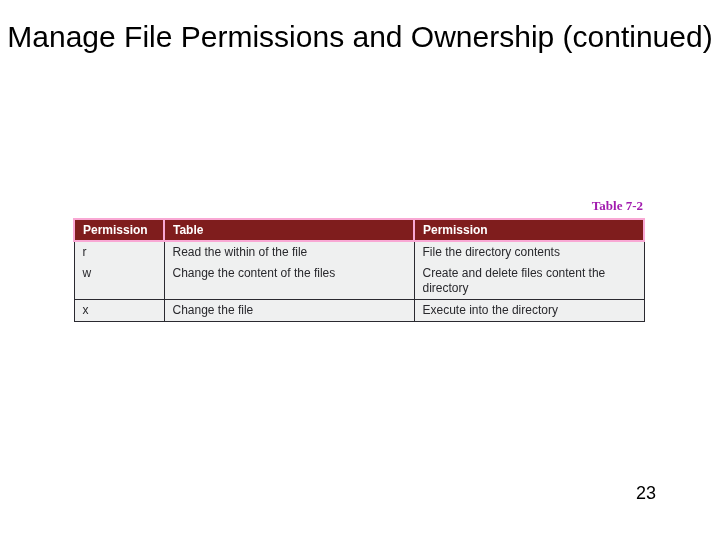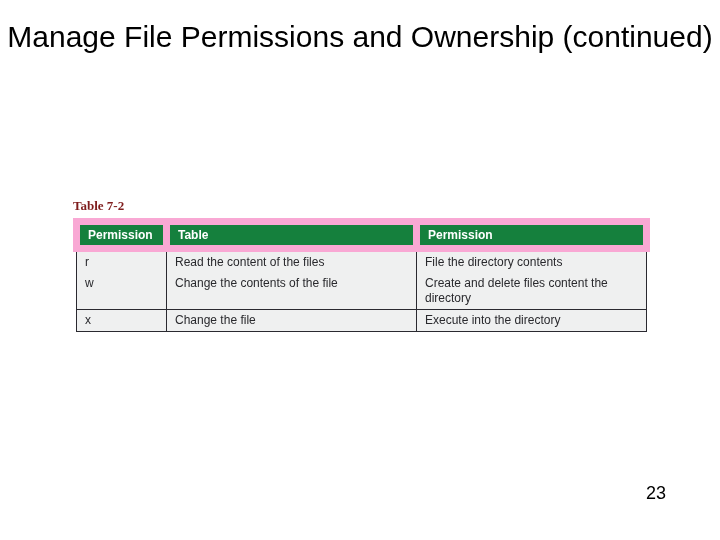--- a/index.html
+++ b/index.html
@@ -1,29 +1,29 @@
 <!DOCTYPE html>
 <html><head>
 <meta charset="utf-8">
 <style>
   * { box-sizing: border-box; margin: 0; padding: 0; }
   html, body { width: 720px; height: 540px; background: #ffffff; font-family: Arial, Helvetica, sans-serif; color: #000; }
   .slide { position: relative; width: 720px; height: 540px; }
   .title { position: absolute; top: 18px; left: 0; right: 0; text-align: center; font-size: 30px; font-weight: 400; line-height: 1.25; }
   .table-wrap { position: absolute; top: 198px; left: 73px; width: 570px; }
-  .table-label { font-family: Georgia, 'Times New Roman', serif; font-weight: bold; font-size: 13px; color: #7f1d1d; margin-bottom: 4px; }
+  .table-label { font-family: Georgia, 'Times New Roman', serif; font-weight: bold; font-size: 13px; color: #a21caf; margin-bottom: 4px; text-align: right; }
   table { border-collapse: collapse; width: 100%; font-size: 12px; table-layout: fixed; }
   col.c1 { width: 90px; }
   col.c2 { width: 250px; }
   col.c3 { width: 230px; }
-  thead th { background: #15803d; color: #fff; font-weight: bold; text-align: left; padding: 3px 8px; font-size: 12px; border: 7px solid #f9a8d4; }
+  thead th { background: #7f1d1d; color: #fff; font-weight: bold; text-align: left; padding: 3px 8px; font-size: 12px; border: 2px solid #f9a8d4; }
   tbody td { background: #eff0f0; color: #29292d; padding: 3px 8px; vertical-align: top; border-left: 1px solid #2a2930; border-right: 1px solid #2a2930; font-size: 12px; line-height: 1.25; }
   tbody tr.last td { border-bottom: 1px solid #2a2930; }
   tbody tr.sep td { border-top: 1px solid #2a2930; }
-  .page-num { position: absolute; bottom: 36px; right: 54px; font-size: 18px; }
+  .page-num { position: absolute; bottom: 36px; right: 64px; font-size: 18px; }
 </style>
 </head>
 <body>
 <div class="slide">
 
 <h1 class="title">Manage File Permissions and Ownership (continued)</h1>
 
 <div class="table-wrap">
   <div class="table-label">Table 7-2</div>
   <table>
@@ -35,26 +35,26 @@
     <thead>
       <tr>
         <th>Permission</th>
         <th>Table</th>
         <th>Permission</th>
       </tr>
     </thead>
     <tbody>
       <tr>
         <td>r</td>
-        <td>Read the content of the files</td>
+        <td>Read the within of the file</td>
         <td>File the directory contents</td>
       </tr>
       <tr>
         <td>w</td>
-        <td>Change the contents of the file</td>
+        <td>Change the content of the files</td>
         <td>Create and delete files content the directory</td>
       </tr>
       <tr class="sep last">
         <td>x</td>
         <td>Change the file</td>
         <td>Execute into the directory</td>
       </tr>
     </tbody>
   </table>
 </div>

